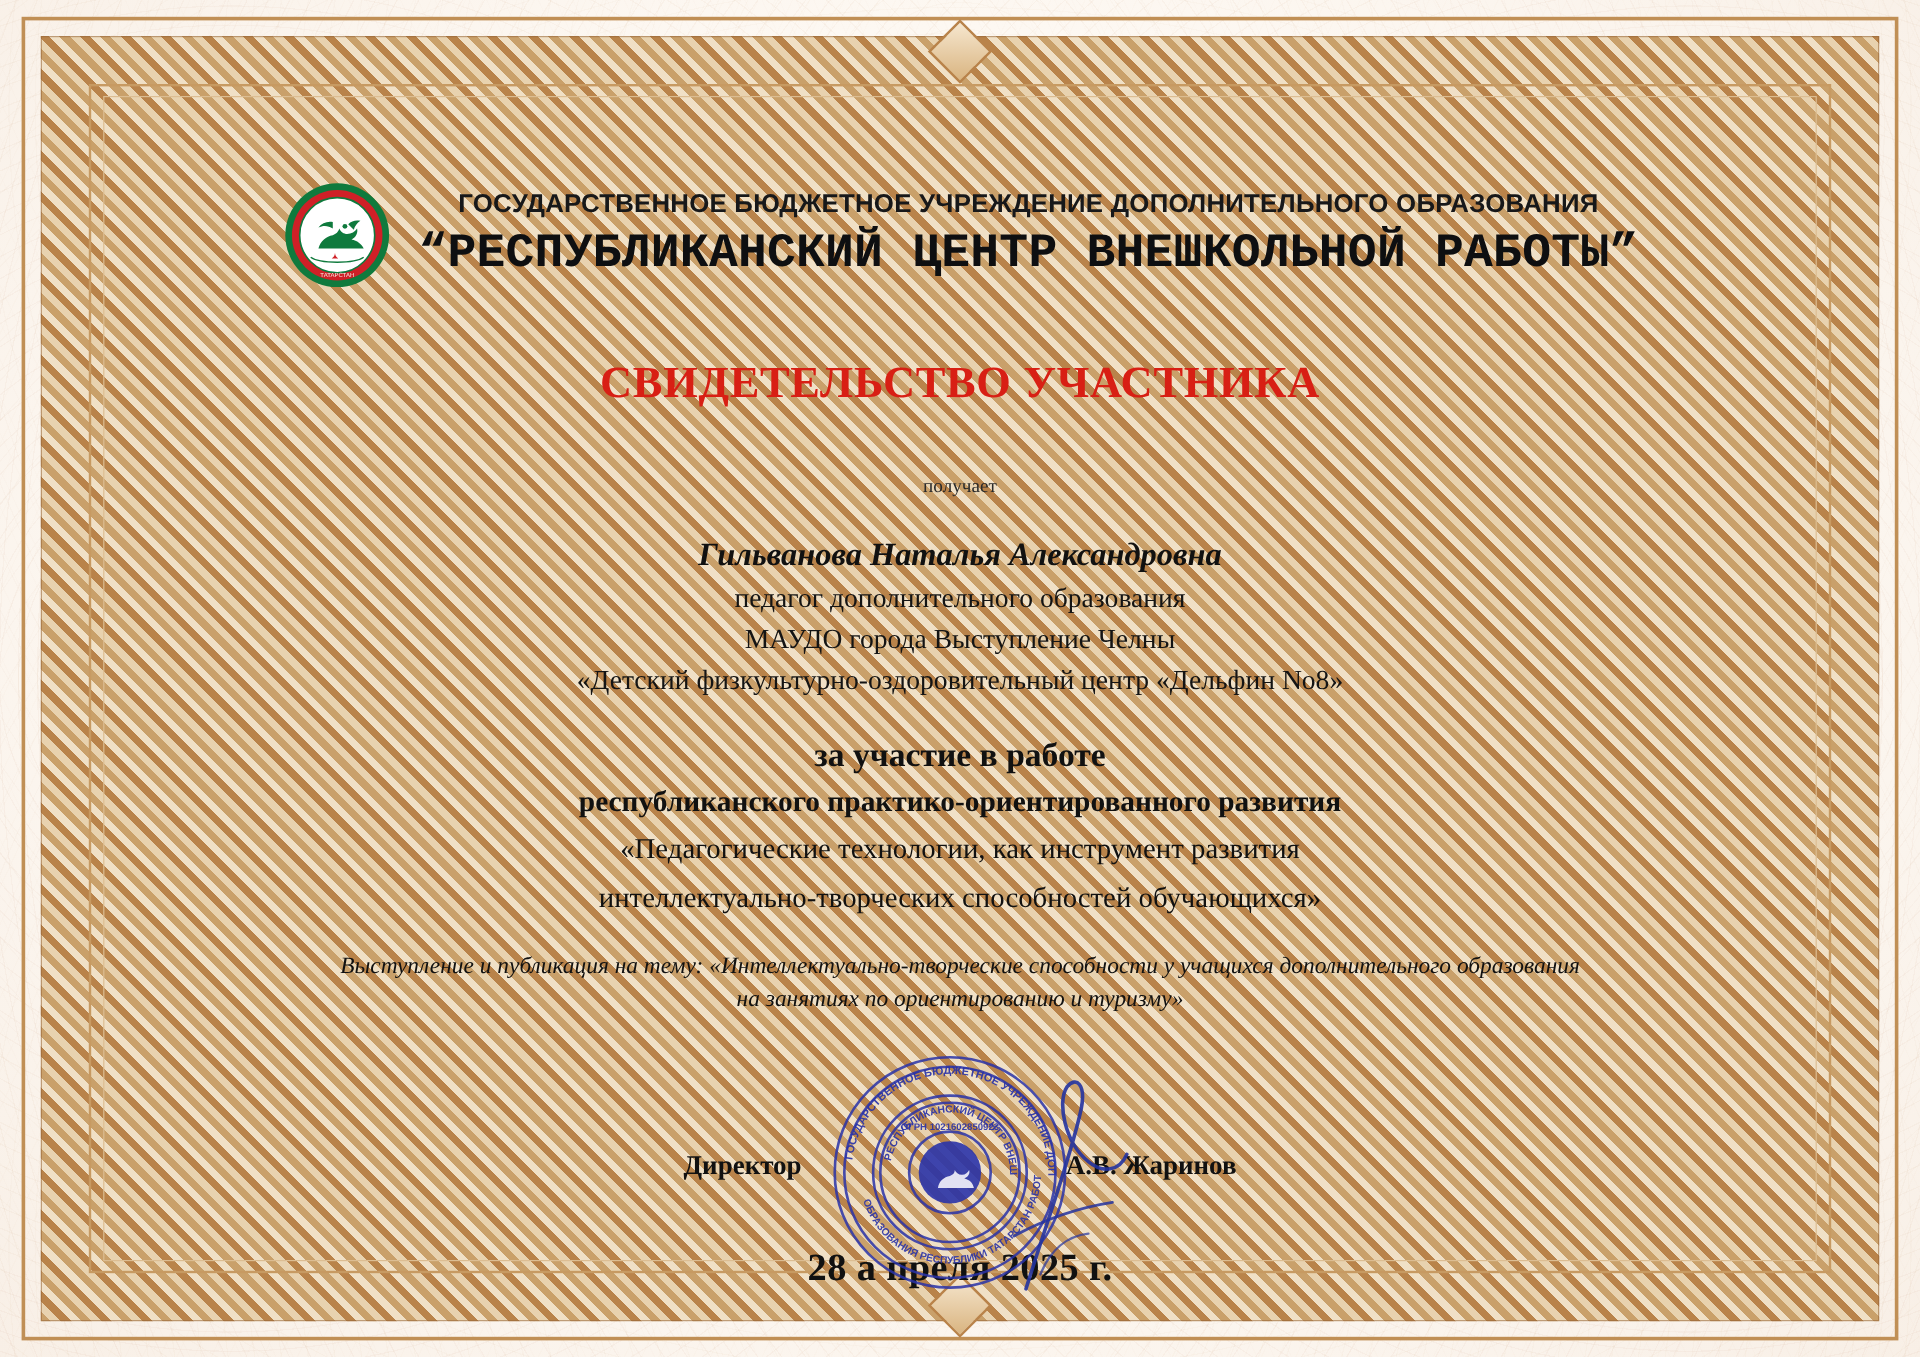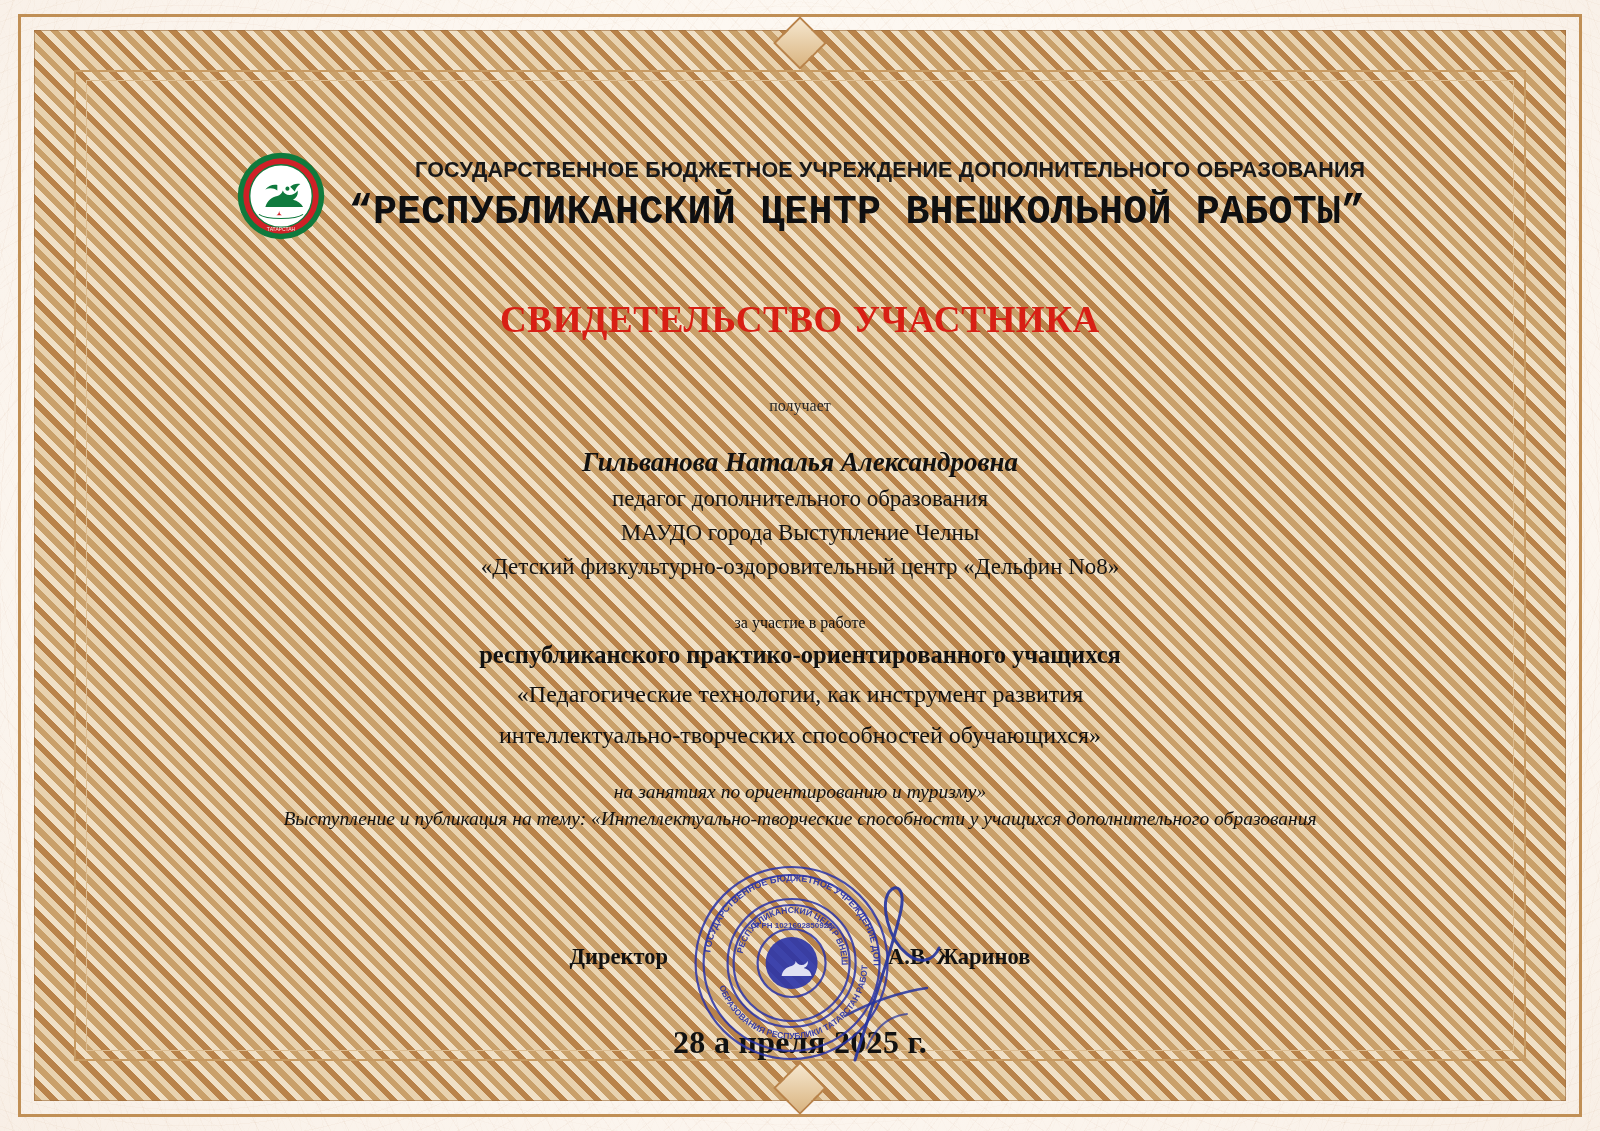--- a/index.html
+++ b/index.html
@@ -131,21 +131,21 @@
     gap: 22px;
     margin-top: 54px;
   }
   .emblem {
     width: 92px;
     height: 92px;
     flex: 0 0 auto;
     position: relative;
   }
   .org-lines {
-    text-align: right;
+    text-align: center;
   }
   .org-line1 {
     font-family: "Liberation Sans", sans-serif;
     font-weight: 700;
     font-size: 21.5px;
     letter-spacing: .2px;
     color: #17181a;
     white-space: nowrap;
   }
   .org-line2 {
@@ -182,22 +182,22 @@
     color: #111;
   }
   .recipient-line {
     margin-top: 8px;
     font-size: 23px;
     color: #141414;
   }
 
   .for-participation {
     margin-top: 34px;
-    font-weight: 400;
-    font-size: 16px;
+    font-weight: 700;
+    font-size: 28px;
   }
   .seminar-name {
     margin-top: 9px;
     font-weight: 700;
     font-size: 24.5px;
   }
   .seminar-topic {
     margin-top: 9px;
     font-size: 24px;
     line-height: 1.35;
@@ -303,27 +303,27 @@
     <div class="title">СВИДЕТЕЛЬСТВО УЧАСТНИКА</div>
 
     <div class="receives">получает</div>
 
     <div class="recipient-name">Гильванова Наталья Александровна</div>
     <div class="recipient-line">педагог дополнительного образования</div>
     <div class="recipient-line">МАУДО города Выступление Челны</div>
     <div class="recipient-line">«Детский физкультурно-оздоровительный центр «Дельфин No8»</div>
 
     <div class="for-participation">за участие в работе</div>
-    <div class="seminar-name">республиканского практико-ориентированного учащихся</div>
+    <div class="seminar-name">республиканского практико-ориентированного развития</div>
     <div class="seminar-topic">«Педагогические технологии, как инструмент развития</div>
     <div class="seminar-topic">интеллектуально-творческих способностей обучающихся»</div>
 
     <div class="presentation">
+      <div>Выступление и публикация на тему:  «Интеллектуально-творческие способности у учащихся дополнительного образования</div>
       <div>на занятиях по ориентированию и туризму»</div>
-      <div>Выступление и публикация на тему:  «Интеллектуально-творческие способности у учащихся дополнительного образования</div>
     </div>
 
     <div class="sign-row">
 
       <div class="stamp">
         <svg viewBox="0 0 210 210" width="210" height="210" aria-hidden="true">
           <g fill="none" stroke="#2a33a8" stroke-width="2.2" opacity=".85">
             <circle cx="105" cy="105" r="96"></circle>
             <circle cx="105" cy="105" r="88"></circle>
             <circle cx="105" cy="105" r="64"></circle>

